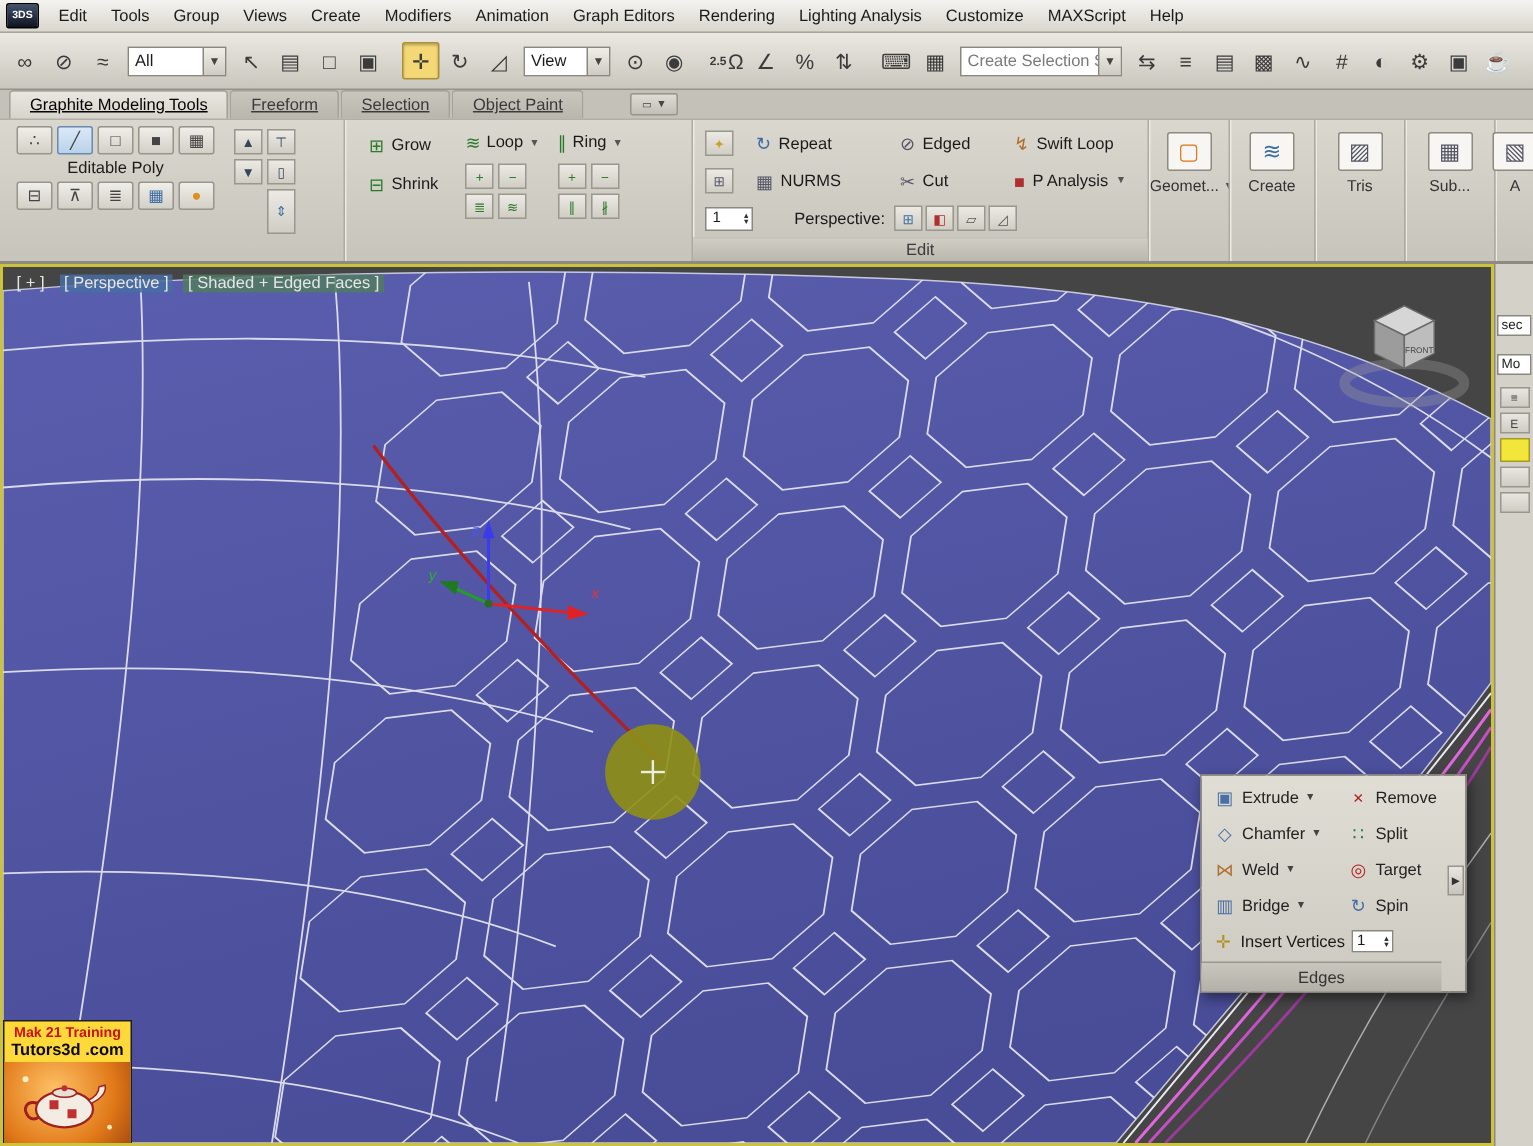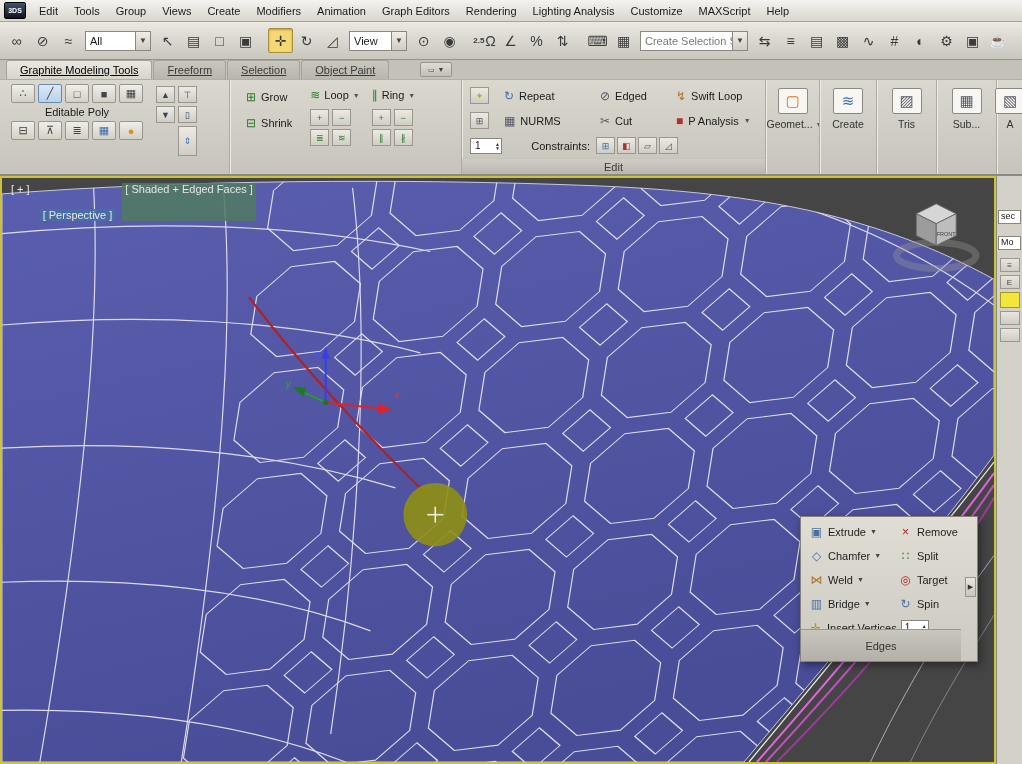--- a/index.html
+++ b/index.html
@@ -76,34 +76,34 @@
   .big-panel { display:flex; flex-direction:column; align-items:center; padding-top:8px; gap:4px; }
   .big-ic { width:30px; height:26px; background:#f7f6f2; border:1px solid #8d8a81; border-radius:2px;
     font-size:15px; display:flex; align-items:center; justify-content:center; }
   .big-label { font-size:10.5px; color:#333; display:flex; gap:3px; align-items:center; white-space:nowrap; overflow:hidden; max-width:52px; }
   
   .viewport { position:absolute; left:0; top:176px; width:996px; height:588px; background:#474747;
     border:2px solid #cdc23c; overflow:hidden; }
   .viewport svg { position:absolute; left:0; top:0; width:100%; height:100%; }
   .vp-label { position:absolute; left:6px; top:5px; display:flex; gap:7px; font-size:11px; color:#e6e6e6; }
   .vp-label span { padding:0 3px; white-space:nowrap; }
-  .hl-blue { background:rgba(72,110,162,.85);margin-top:26px; }
+  .hl-blue { background:rgba(72,110,162,.85); }
   .hl-green { background:rgba(80,122,96,.85); }
   
   .edges-panel { position:absolute; left:798px; top:338px; width:178px; height:146px;
     background:linear-gradient(#e0ddd4,#ccc9c0); border:1px solid #86827a; box-shadow:2px 3px 8px rgba(0,0,0,.45); }
   .ep-grid { position:absolute; top:3px; left:5px; right:8px; display:grid; grid-template-columns:1fr 74px; row-gap:1px; }
   .ep-btn { display:flex; align-items:center; gap:4px; height:23px; padding:0 2px; border:1px solid transparent; color:#222; }
   .ep-ic { width:15px; text-align:center; font-size:12px; }
   .ep-dd { font-size:7px; color:#444; }
   .ep-iv { grid-column:1 / span 2; display:flex; align-items:center; gap:4px; height:23px; padding:0 2px; }
   .ep-spin { width:28px; height:15px; background:#fff; border:1px solid #8a877e; display:flex; align-items:center;
     justify-content:space-between; padding-left:3px; font-size:10px; }
   .ep-spin .arrows { display:flex; flex-direction:column; font-size:5px; line-height:4px; color:#333; padding-right:1px; }
-  .ep-caption { position:absolute; bottom:0; left:0; right:16px; height:32px; display:flex; align-items:center;
+  .ep-caption { position:absolute; bottom:0; left:0; right:16px; height:20px; display:flex; align-items:center;
     justify-content:center; background:linear-gradient(#c9c6bd,#b3b0a7); border-top:1px solid #9a978e; color:#333; }
   .ep-expand { position:absolute; right:1px; top:60px; width:11px; height:20px; border:1px solid #98958c;
     background:linear-gradient(#e8e6e0,#c8c5bc); font-size:7px; color:#333;
     display:flex; align-items:center; justify-content:center; }
   
   .watermark { position:absolute; left:0; top:502px; width:86px; height:84px; border:1px solid #1e1e1e;
     background:#ffd83a; display:flex; flex-direction:column; }
   .wm-l1 { color:#cc1111; font-weight:bold; font-size:9.5px; text-align:center; margin-top:2px; white-space:nowrap; }
   .wm-l2 { color:#0b0b0b; font-weight:bold; font-size:11px; text-align:center; white-space:nowrap; }
   .wm-pic { flex:1; margin-top:2px; background:radial-gradient(circle at 40% 35%, #ffc266, #e07818 65%, #a84c10); position:relative; }
@@ -353,21 +353,21 @@
       </div>
       <div class="e-btn">
         <span class="e-ic" style="color:#b03030">■</span>
         <span>P Analysis</span>
         <span class="caption-arrow">▼</span>
       </div>
       <div class="spin">
         <span>1</span>
         <span class="arrows">▲<br>▼</span>
       </div>
-      <div style="text-align:right;padding-right:2px">Constraints:</div>
+      <div style="text-align:right;padding-right:2px">Perspective:</div>
       <div class="cicons" id="constraint-icons" style="grid-column:3 / span 2">
           <div class="mini" style="color: rgb(60, 110, 165);">⊞</div>
           <div class="mini" style="color: rgb(176, 48, 48);">◧</div>
           <div class="mini" style="color: rgb(85, 85, 85);">▱</div>
           <div class="mini" style="color: rgb(85, 85, 85);">◿</div>
         </div>
     </div>
     <div class="rpanel-caption">
       <span>Edit</span>
     </div>
@@ -627,20 +627,37 @@
             <span class="arrows">▲<br>▼</span>
           </span>
         </div>
       </div>
     <div class="ep-expand">▶</div>
     <div class="ep-caption">
       <span>Edges</span>
     </div>
   </div>
 
+  <div class="watermark">
+    <div class="wm-l1">Mak 21 Training</div>
+    <div class="wm-l2">Tutors3d .com</div>
+    <div class="wm-pic">
+      <svg viewBox="0 0 84 48" style="position:absolute;inset:0;width:100%;height:100%;">
+        <ellipse cx="40" cy="28" rx="19" ry="12" fill="#f2ece2" stroke="#a02020" stroke-width="1.5"></ellipse>
+        <rect x="30" y="22" width="6" height="6" fill="#c03030"></rect>
+        <rect x="42" y="28" width="6" height="6" fill="#c03030"></rect>
+        <path d="M58,24 C66,20 68,16 67,12 L63,13 C63,17 60,20 56,22 Z" fill="#f2ece2" stroke="#a02020" stroke-width="1"></path>
+        <path d="M22,24 C14,22 12,28 16,33 C18,35 21,35 23,33" fill="none" stroke="#a02020" stroke-width="2"></path>
+        <ellipse cx="40" cy="17" rx="8" ry="3" fill="#e8e0d2" stroke="#a02020" stroke-width="1"></ellipse>
+        <circle cx="40" cy="14" r="2" fill="#c03030"></circle>
+        <circle cx="14" cy="8" r="2" fill="#fff8d0" opacity="0.9"></circle>
+        <circle cx="70" cy="40" r="1.6" fill="#fff8d0" opacity="0.9"></circle>
+      </svg>
+    </div>
+  </div>
 </div>
 
 <div class="cmd-panel">
   <div class="cmd-field first">sec</div>
   <div class="cmd-field second">Mo</div>
   <div class="cmd-items" id="cmd-items">
       <div class="cmd-item">≡</div>
       <div class="cmd-item">E</div>
       <div class="cmd-item hl"></div>
       <div class="cmd-item"></div>

